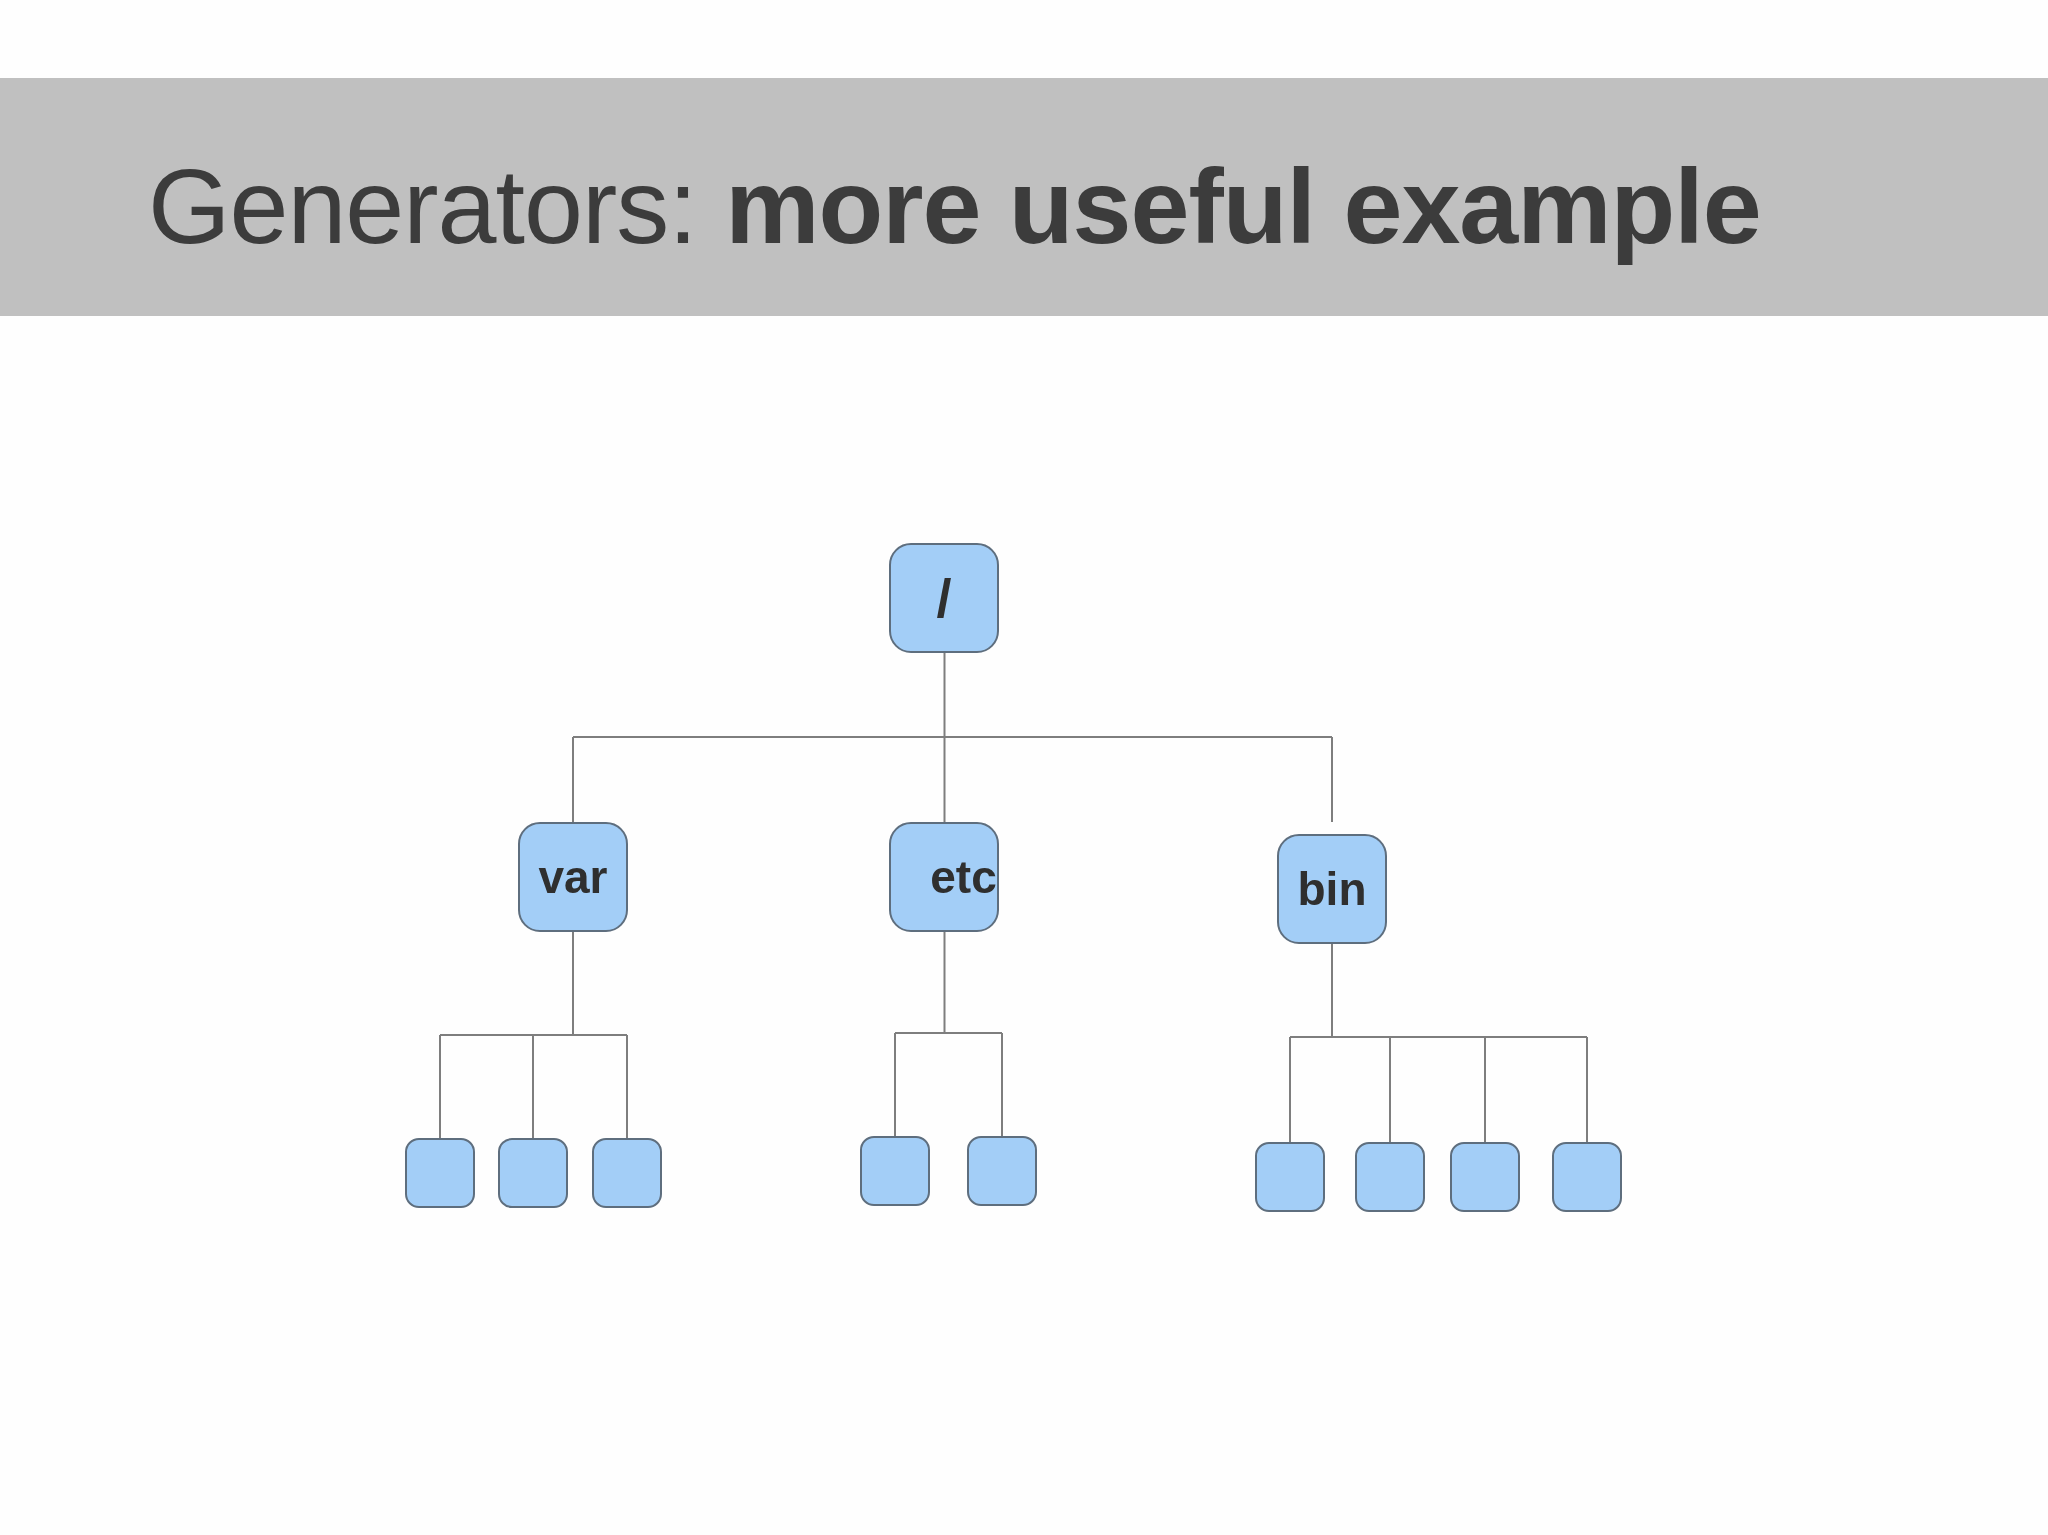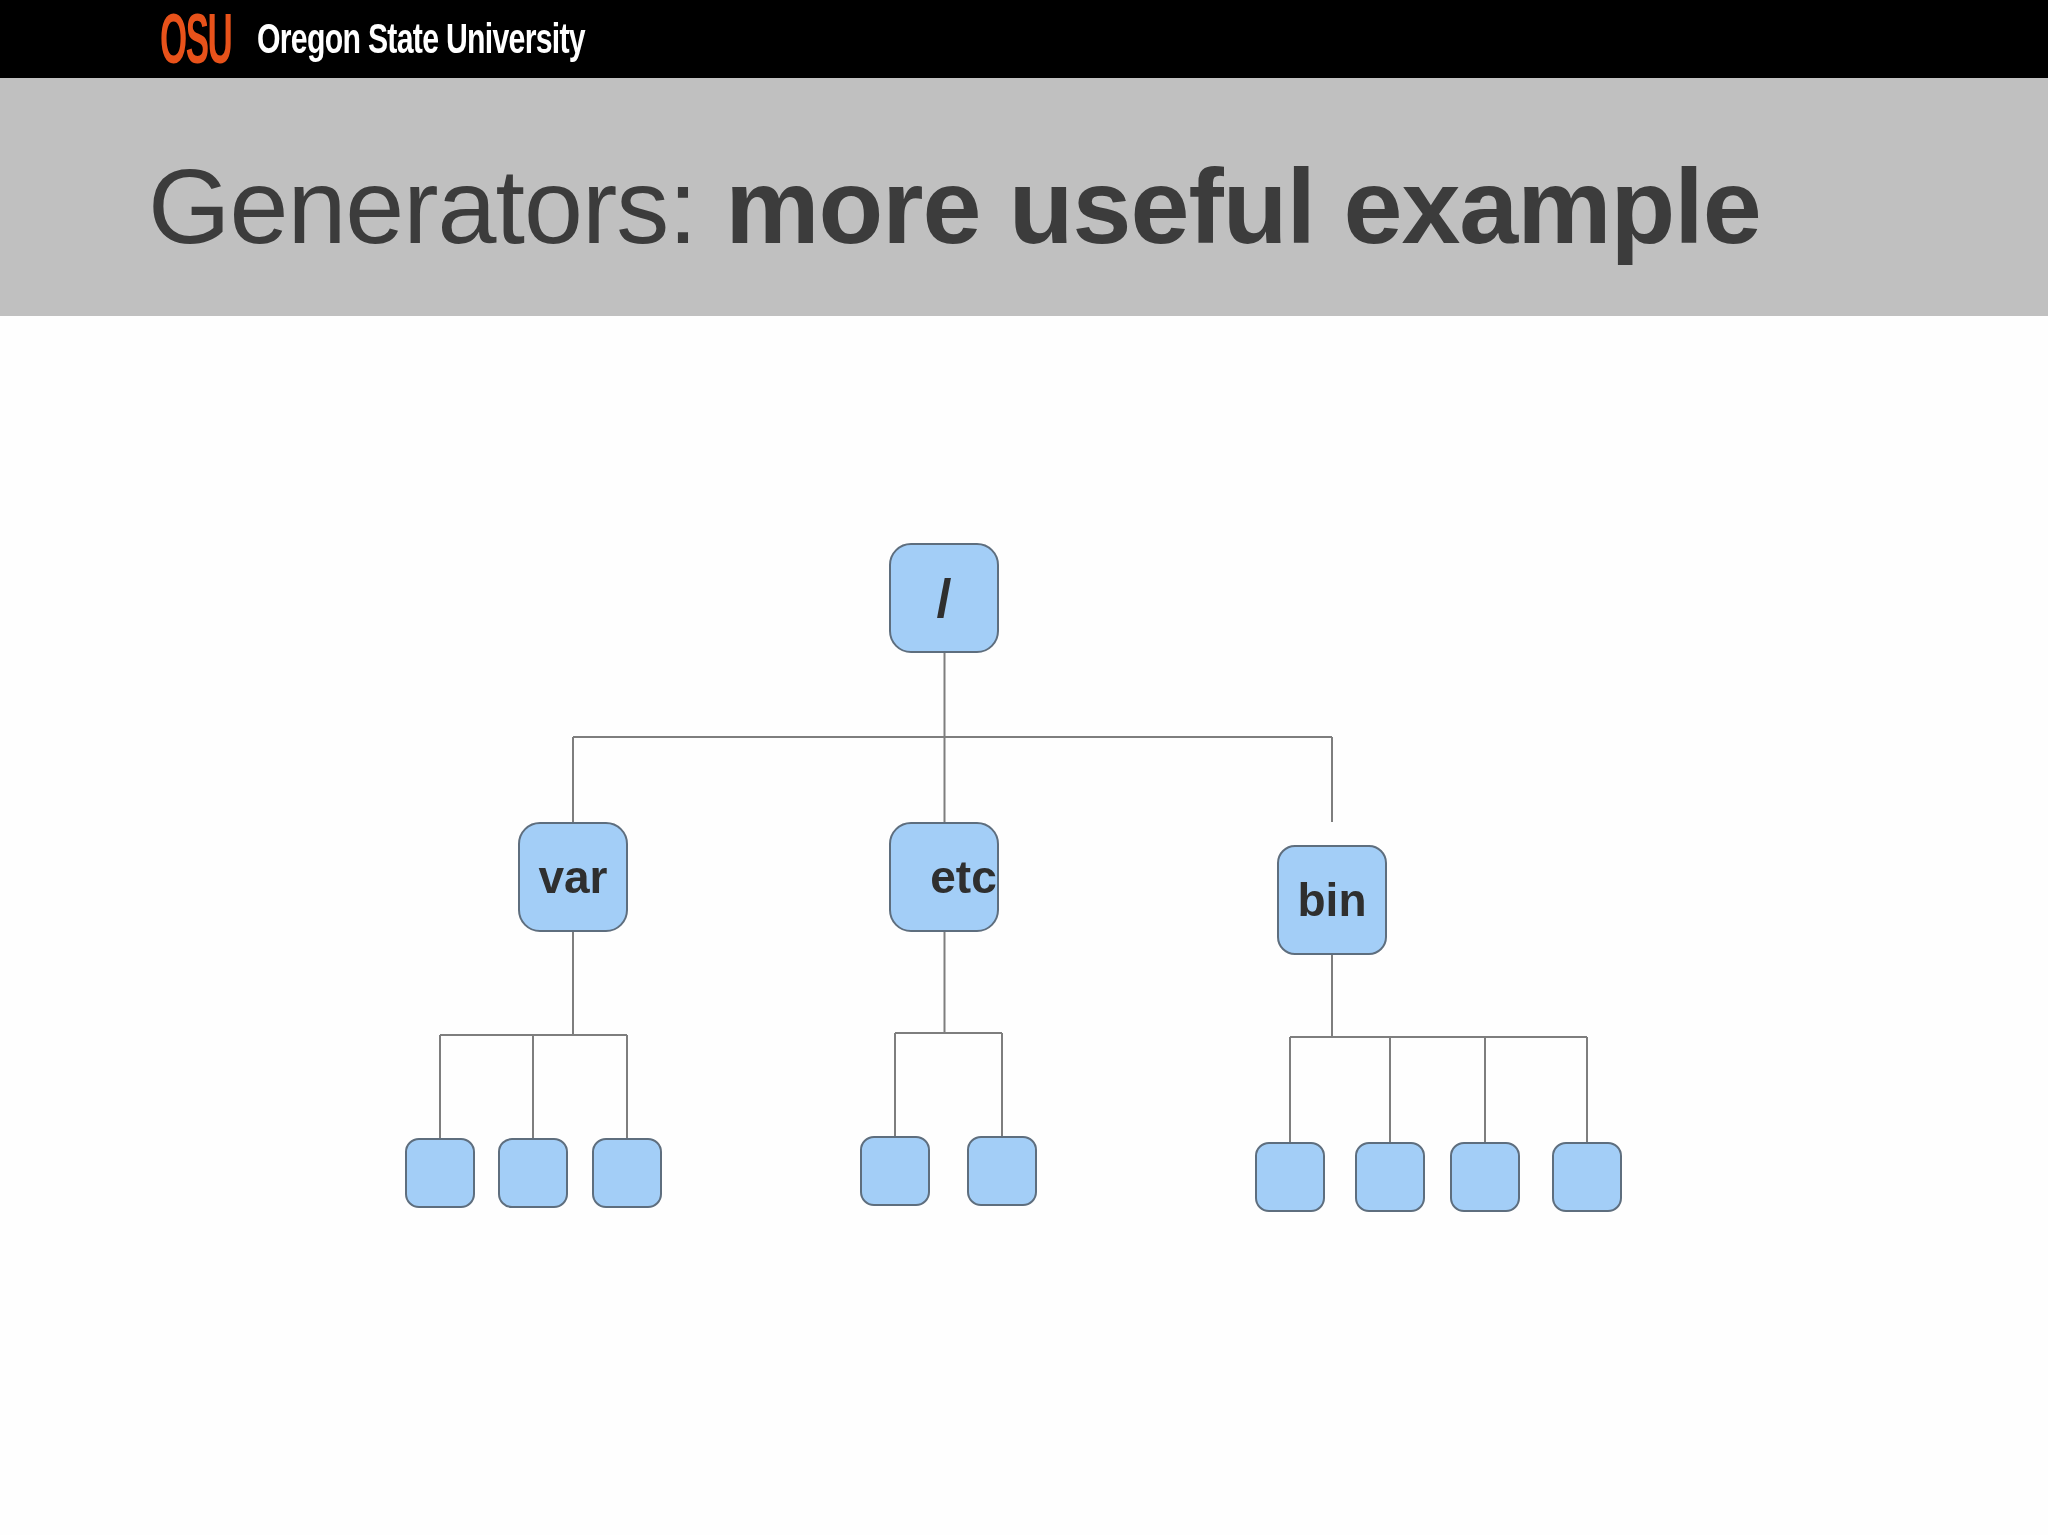--- a/index.html
+++ b/index.html
@@ -47,24 +47,20 @@
   }
   .big{width:110px;height:110px;border-radius:22px;font-size:46px;}
   .leaf{width:70px;height:70px;border-radius:14px;}
   .root-node{font-size:54px;}
 </style>
 </head>
 <body>
 
 <div class="stage">
 
-  <header class="topbar">
-    <span class="logo-acronym">OSU</span>
-    <span class="logo-text">Oregon State University</span>
-  </header>
 
   <div class="titleband">
     <h1><span>Generators: </span><span class="bold">more useful example</span></h1>
   </div>
 
   <div class="canvas">
 
     <svg class="edges" viewBox="0 0 2048 1535" xmlns="http://www.w3.org/2000/svg">
       <path d="
         M944.5 653 V822
@@ -91,21 +87,21 @@
     <div class="node big root-node" style="left:889px;top:227px;">
       <span>/</span>
     </div>
 
     <div class="node big" style="left:518px;top:506px;">
       <span>var</span>
     </div>
     <div class="node big" style="left:889px;top:506px;padding-left:39px;">
       <span>etc</span>
     </div>
-    <div class="node big" style="left:1277px;top:529px;border-radius:18px;">
+    <div class="node big" style="left:1277px;top:518px;">
       <span>bin</span>
     </div>
 
     <div class="node leaf" style="left:405px;top:822px;"></div>
     <div class="node leaf" style="left:498px;top:822px;"></div>
     <div class="node leaf" style="left:592px;top:822px;"></div>
 
     <div class="node leaf" style="left:860px;top:820px;"></div>
     <div class="node leaf" style="left:967px;top:820px;"></div>
 

